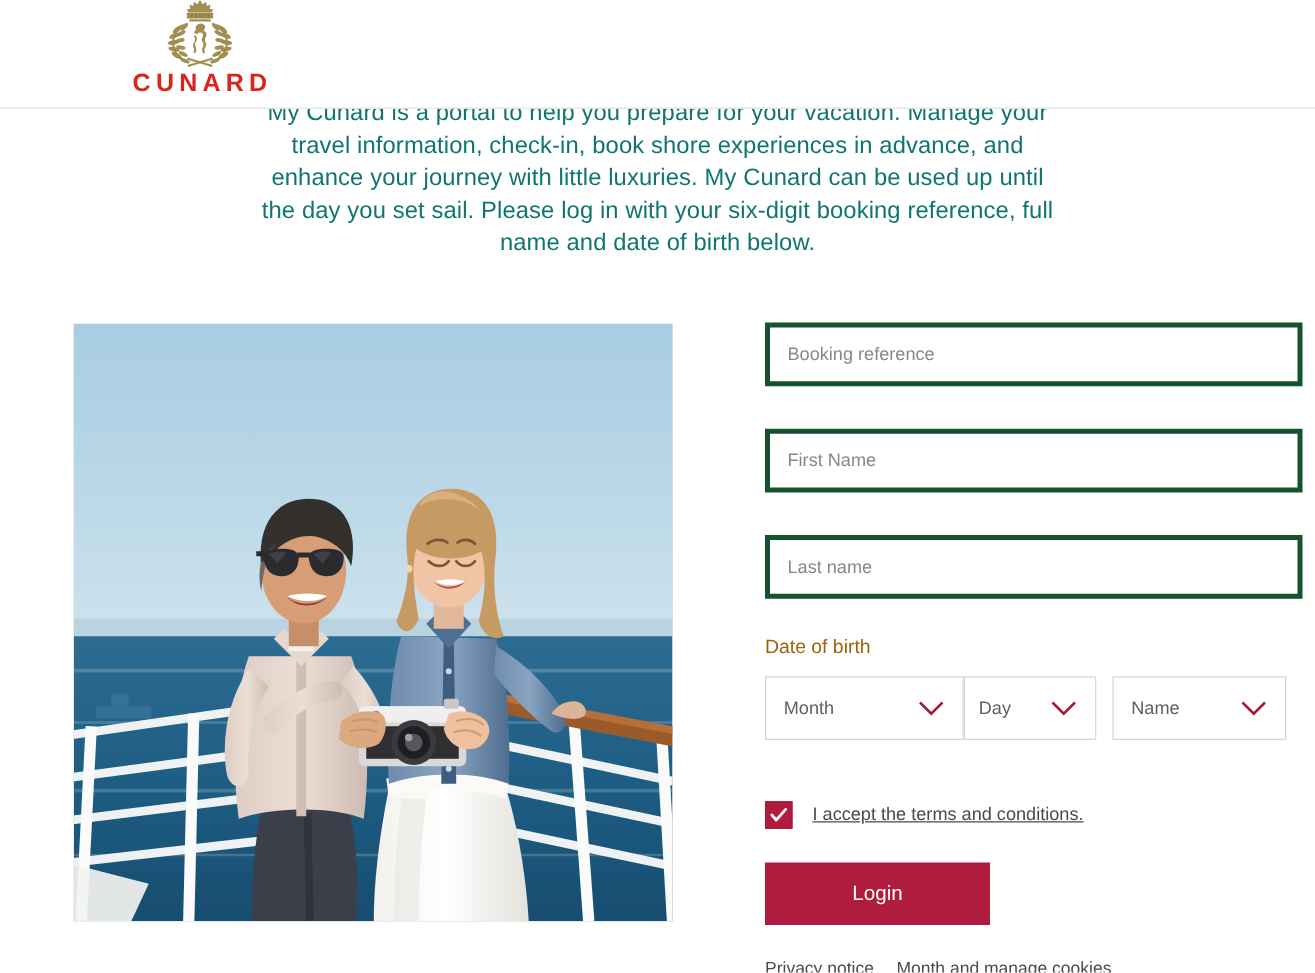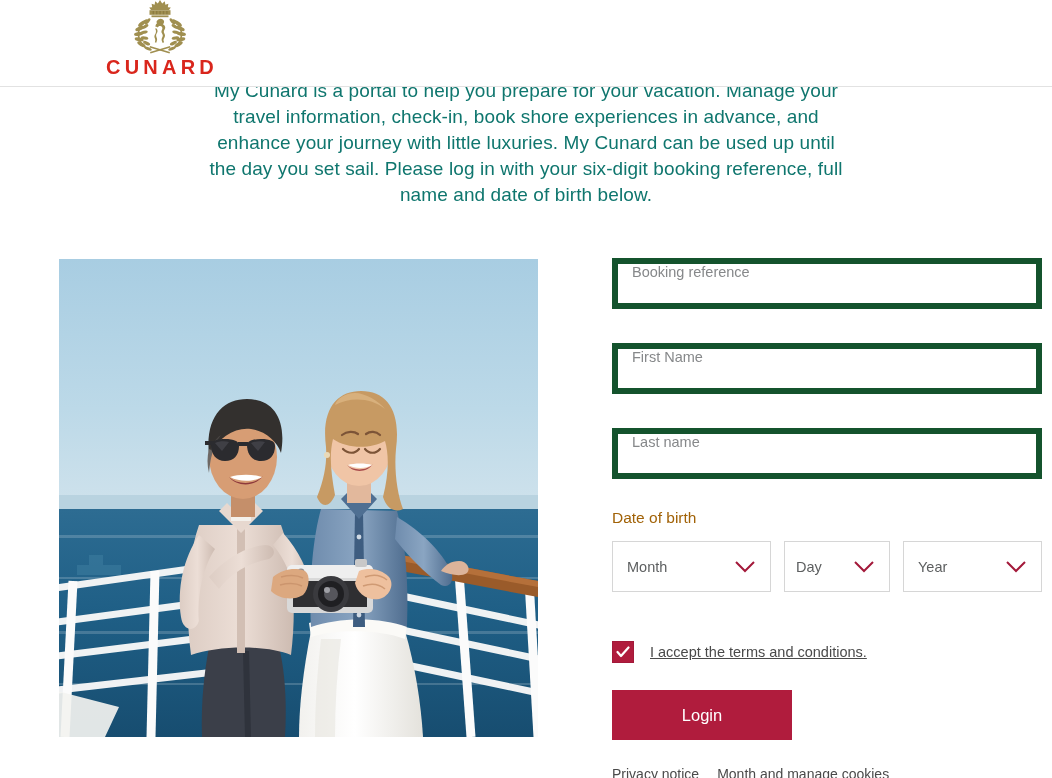--- a/index.html
+++ b/index.html
@@ -103,24 +103,24 @@
   .form-col {
     position: absolute;
     left: 612px;
     top: 258px;
     width: 430px;
   }
 
   .field {
     width: 430px;
     height: 51px;
-    border: 6px solid #14532d;
+    border: 4px solid #14532d;
     background: #ffffff;
     display: flex;
-    align-items: flex-start;
+    align-items: center;
     padding: 0 14px;
     margin-bottom: 34px;
   }
   .field input {
     border: none;
     outline: none;
     width: 100%;
     font-size: 14.5px;
     color: #4a4a4a;
     font-family: "Liberation Sans", "DejaVu Sans", sans-serif;
@@ -151,21 +151,21 @@
     justify-content: space-between;
     padding: 0 14px 0 14px;
     cursor: pointer;
     position: relative;
   }
   .select-box .sel-text {
     font-size: 14.5px;
     color: #5d5f60;
     font-family: "Liberation Sans", "DejaVu Sans", sans-serif;
   }
-  .sel-month { width: 159px; margin-right: 13px; }
+  .sel-month { width: 159px; }
   .sel-day   { width: 106px; margin-right: 13px; padding-left: 11px; }
   .sel-year  { width: 139px; }
 
   .chev { width: 22px; height: 13px; display: block; }
 
   
   .terms-row {
     display: flex;
     align-items: center;
     margin-top: 49px;
@@ -486,21 +486,21 @@
         </div>
 
         <div class="select-box sel-day">
           <span class="sel-text">Day</span>
           <svg class="chev" viewBox="0 0 22 13">
             <path d="M2 2 L11 11 L20 2" fill="none" stroke="#a3193a" stroke-width="2"></path>
           </svg>
         </div>
 
         <div class="select-box sel-year">
-          <span class="sel-text">Year</span>
+          <span class="sel-text">Name</span>
           <svg class="chev" viewBox="0 0 22 13">
             <path d="M2 2 L11 11 L20 2" fill="none" stroke="#a3193a" stroke-width="2"></path>
           </svg>
         </div>
       </div>
 
       <div class="terms-row">
         <div class="checkbox">
           <svg class="check-glyph" viewBox="0 0 14 12">
             <path d="M1.5 6 L5 10 L12.5 1.5" fill="none" stroke="#ffffff" stroke-width="2.2" stroke-linecap="round" stroke-linejoin="round"></path>

